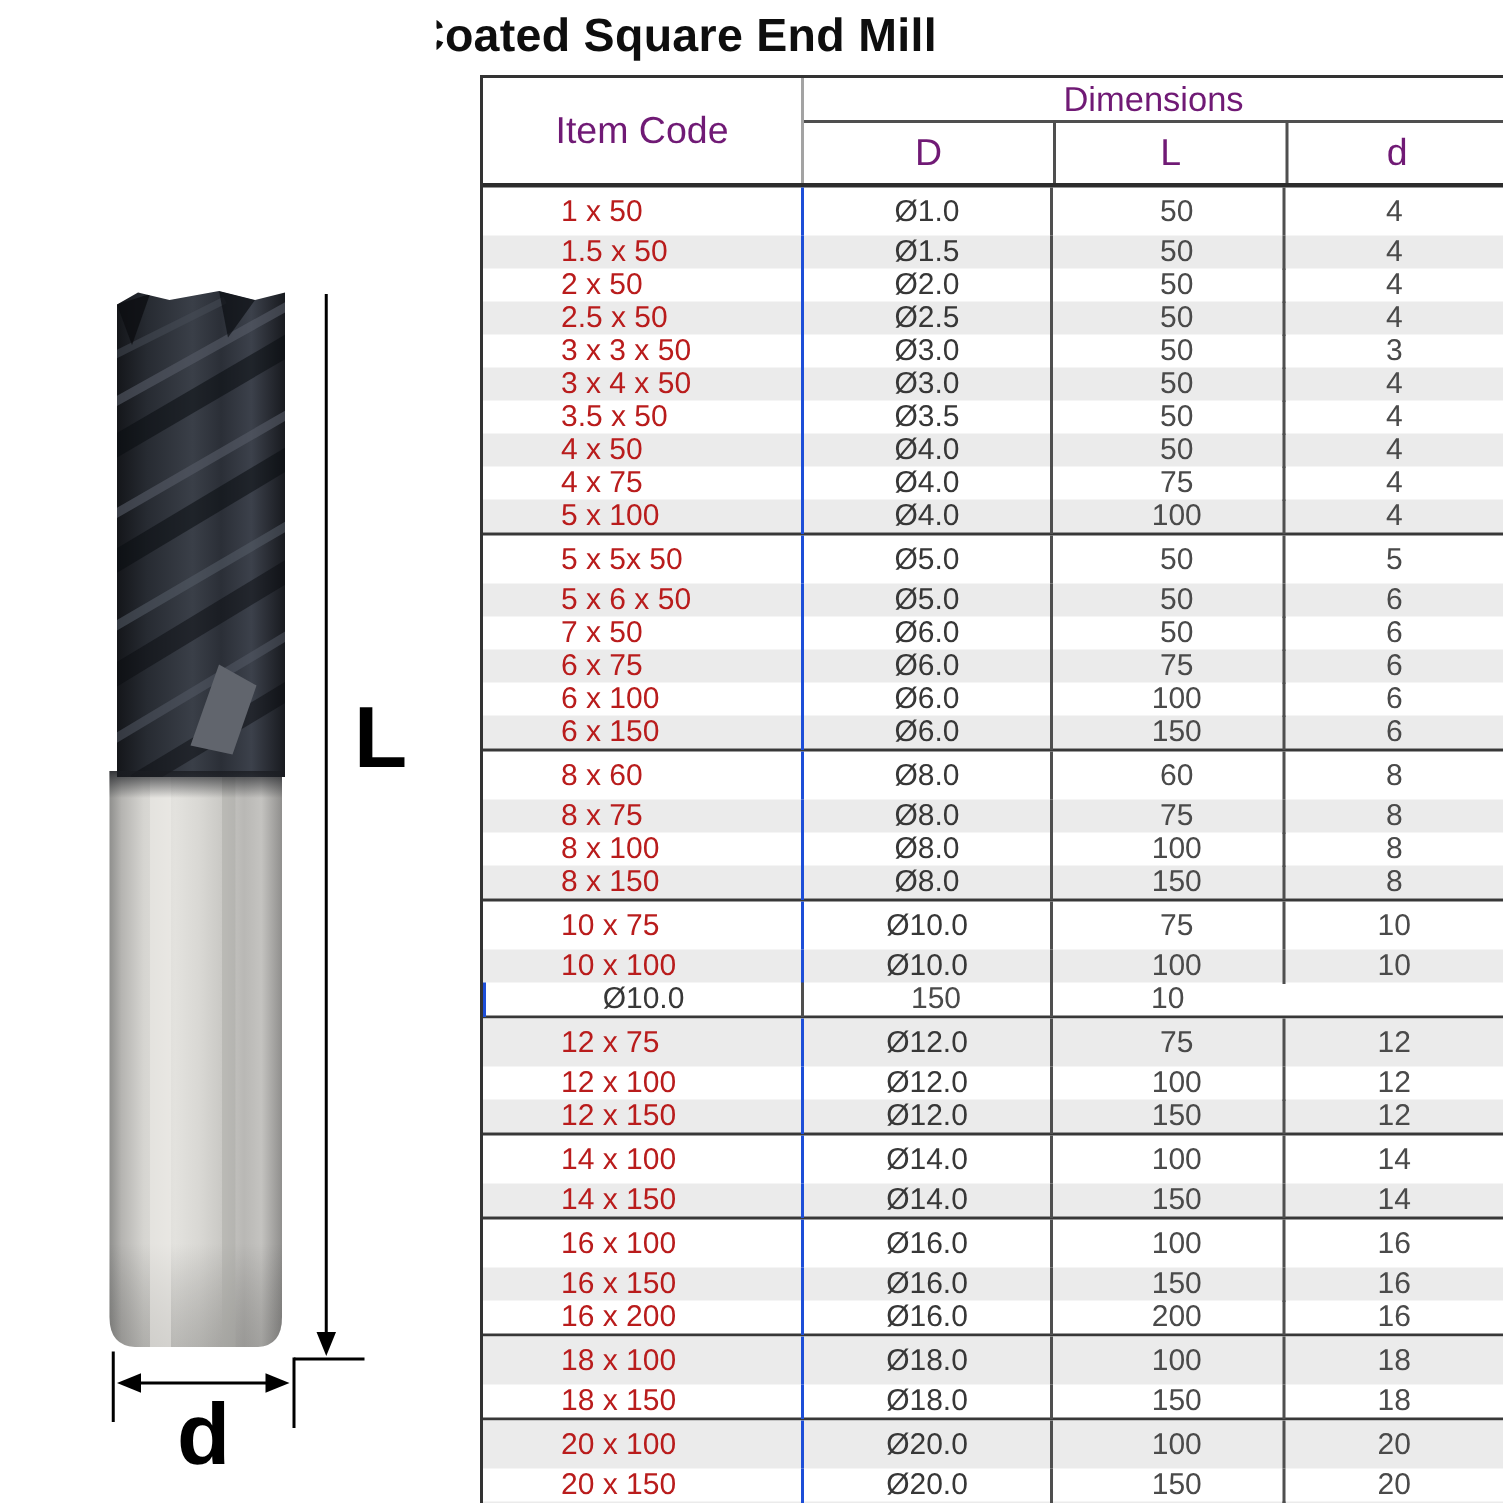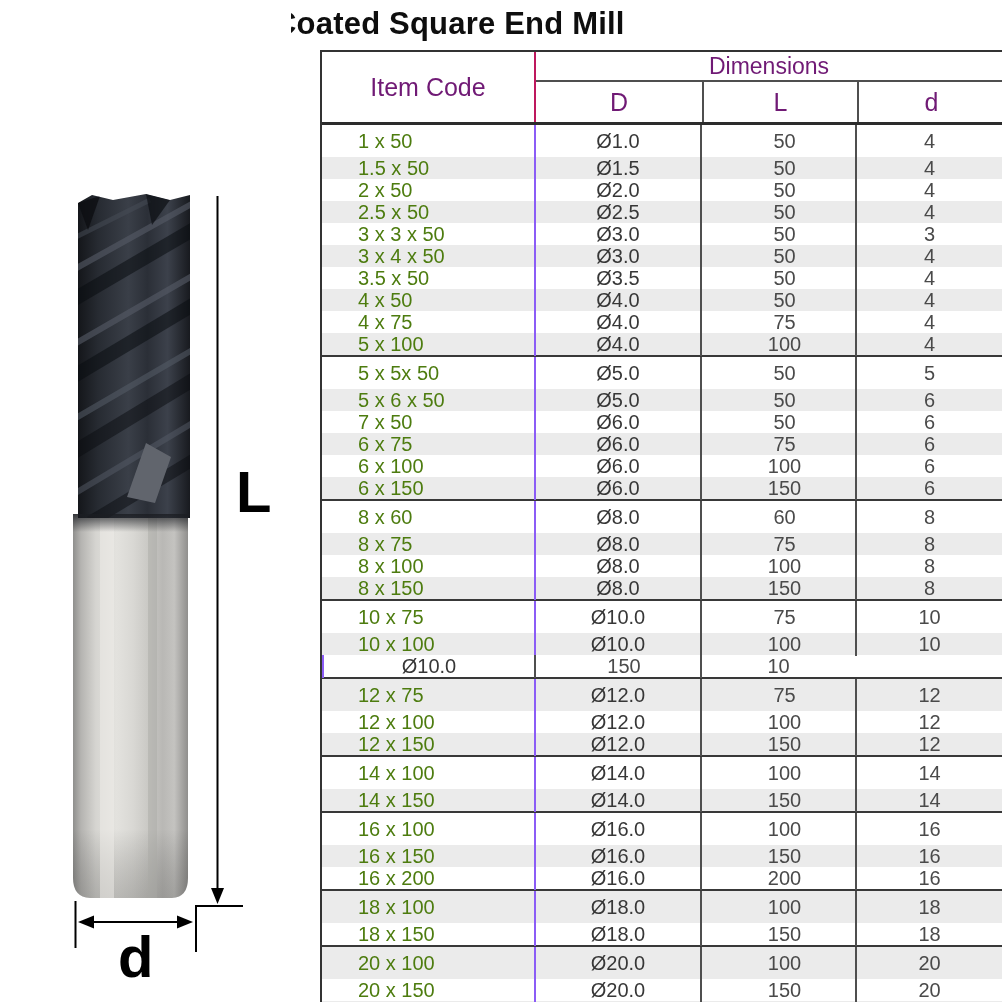--- a/index.html
+++ b/index.html
@@ -16,35 +16,35 @@
   .dim-label{position:absolute;font-weight:bold;color:#000;line-height:1;}
   .dim-L{left:236px;top:463px;font-size:58px;}
   .dim-d{left:118px;top:928px;font-size:58px;}
 
   
   .spec-table{position:absolute;left:320px;top:50px;width:680px;
               border-left:2px solid #333;border-top:2px solid #333;border-right:2px solid #333;
               background:#fff;color:#464646;}
   .thead{border-bottom:3px solid #2c2c2c;display:grid;grid-template-columns:212px 468px;color:#701a75;}
   .th-item{display:flex;align-items:center;justify-content:center;font-size:25px;}
-  .th-right{border-left:2px solid #be185d;text-align:center;}
+  .th-right{border-left:2px solid #a3a3a3;text-align:center;}
   .th-dims{height:28px;border-bottom:2px solid #4f4f4f;display:flex;align-items:center;
            justify-content:center;font-size:23px;}
   .th-sub{display:grid;grid-template-columns:166px 155px 147px;height:40px;}
   .th-sub div{display:flex;align-items:center;justify-content:center;font-size:25px;}
   .th-sub div + div{border-left:2px solid #4f4f4f;}
 
   .group{border-top:2px solid #383838;}
   .group:first-child{border-top:none;}
   .row{display:grid;grid-template-columns:212px 166px 155px 147px;height:22px;align-items:center;}
   .row.first{height:32px;}
   .row.stripe{background:#ebebeb;}
   .cell{font-size:20px;height:100%;display:flex;align-items:center;box-sizing:border-box;}
-  .c-code{padding-left:36px;justify-content:flex-start;color:#4d7c0f;}
-  .c-D{justify-content:center;border-left:2px solid #8b5cf6;color:#373737;}
+  .c-code{padding-left:52px;justify-content:flex-start;color:#b91c1c;}
+  .c-D{justify-content:center;border-left:2px solid #1d4ed8;color:#373737;}
   .c-L{justify-content:center;border-left:2px solid #4f4f4f;color:#4a4a4a;padding-left:12px;}
   .c-d{justify-content:center;border-left:2px solid #4f4f4f;color:#4a4a4a;}
 </style>
 </head>
 <body>
 
 <div id="screen">
 
   <div class="figure">
     <svg width="300" height="1002" viewBox="0 0 300 1002" xmlns="http://www.w3.org/2000/svg">

